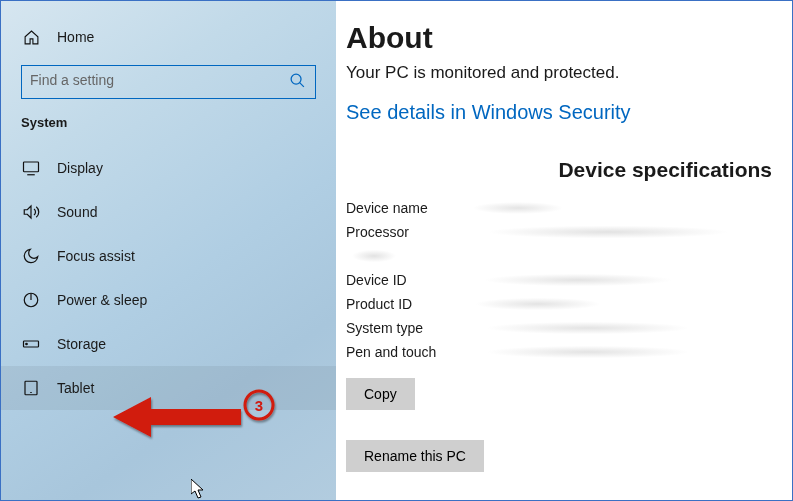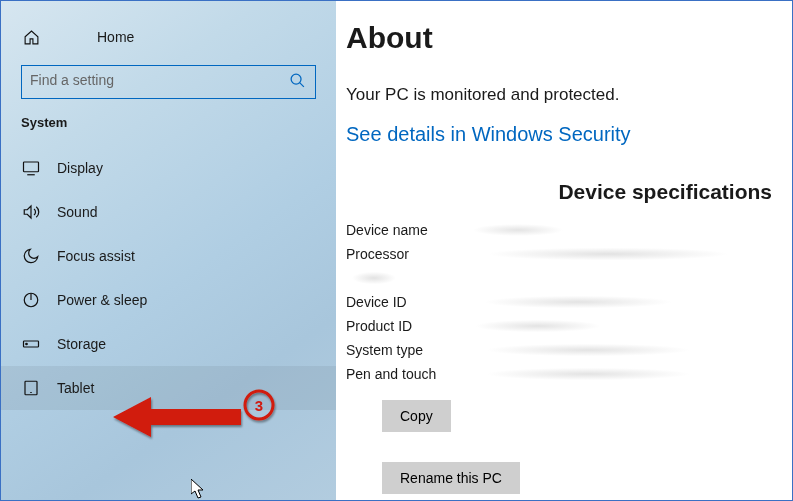--- a/index.html
+++ b/index.html
@@ -25,21 +25,21 @@
     cursor: pointer;
   }
   .row .icon {
     width: 20px;
     display: inline-flex;
     justify-content: center;
     align-items: center;
     margin-right: 16px;
     color: #111;
   }
-  .home-row { height: 36px; margin-bottom: 10px; gap: 40px; }
+  .home-row { height: 36px; margin-bottom: 10px; }
   .search-wrap { padding: 0 20px 10px 20px; }
   .search {
     width: 100%;
     height: 34px;
     border: 1px solid #0067c0;
     background: rgba(255,255,255,0.0);
     padding: 0 30px 4px 8px;
     font-size: 14px;
     color: #555;
     outline: none;
@@ -72,21 +72,21 @@
   .main {
     flex: 1;
     background: #ffffff;
     padding: 20px 20px 20px 10px;
     overflow: hidden;
     color: #1a1a1a;
   }
   .main h1 {
     font-weight: 600;
     font-size: 30px;
-    margin-bottom: 30px;
+    margin-bottom: 8px;
   }
   .status-line {
     font-size: 17px;
     margin-bottom: 18px;
   }
   .link {
     color: #0067c0;
     font-size: 20px;
     cursor: pointer;
   }
@@ -121,21 +121,20 @@
   .btn {
     display: inline-block;
     background: #cfcfcf;
     border: none;
     height: 32px;
     padding: 0 18px;
     font-size: 14px;
     cursor: pointer;
     margin-top: 14px;
     font-family: inherit;
-    margin-left: 36px;
   }
   .rename { margin-top: 30px; }
 </style>
 </head>
 <body>
 
 <div class="sidebar">
 
   <div class="row home-row">
     <span class="icon">

